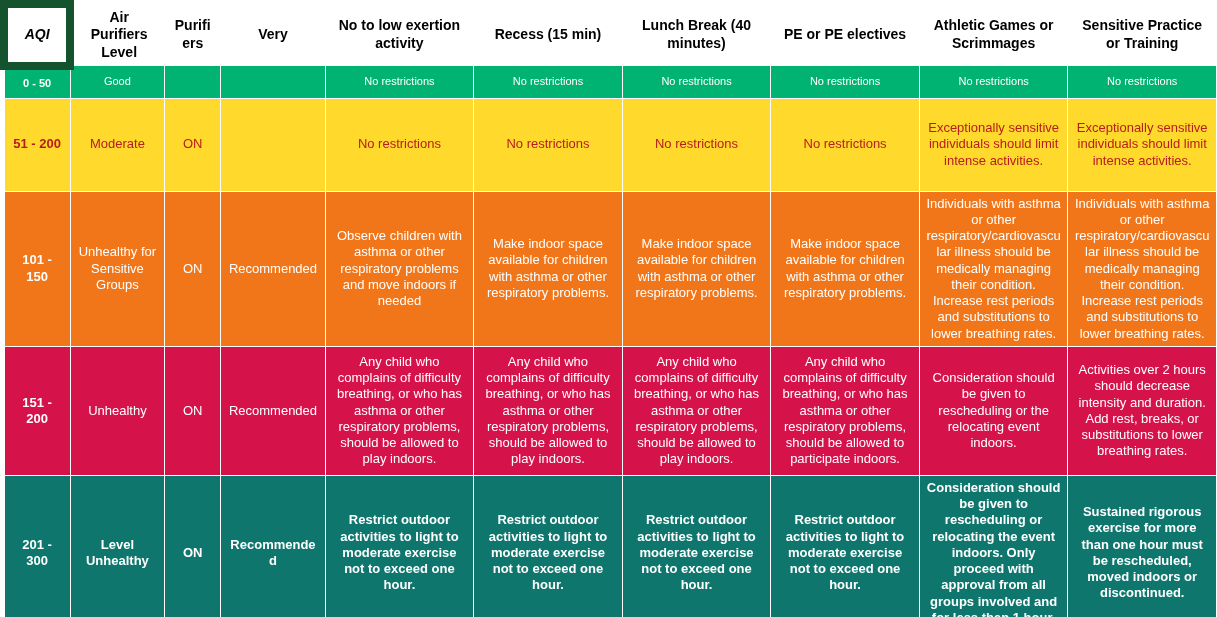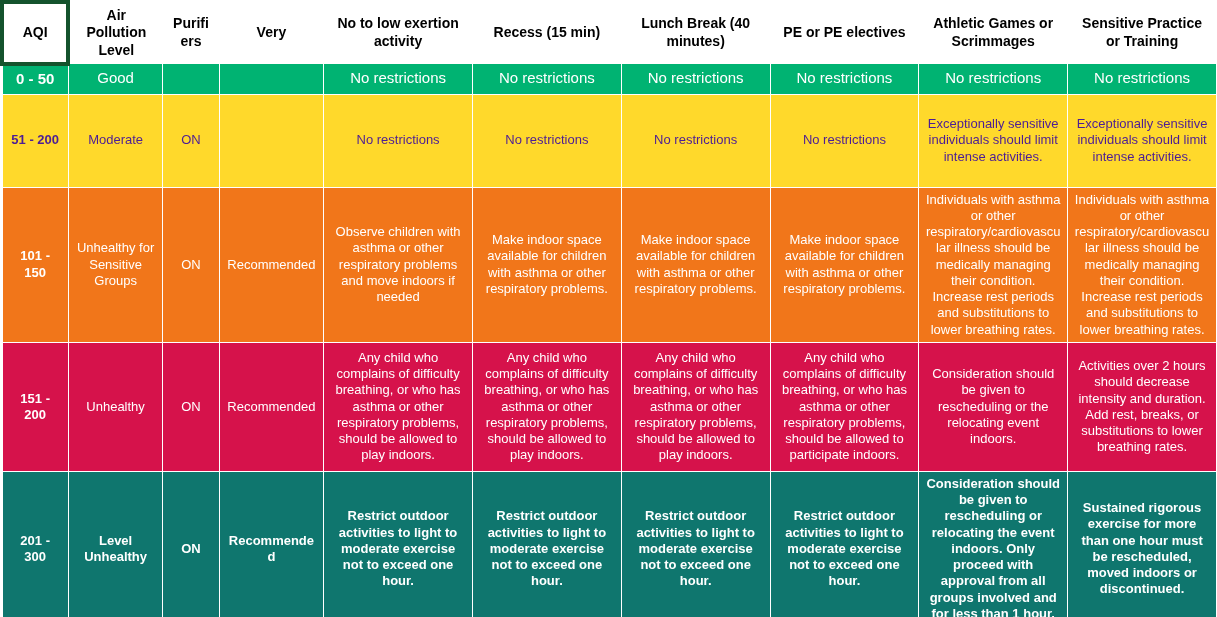--- a/index.html
+++ b/index.html
@@ -34,46 +34,47 @@
   
   thead th {
     background: #ffffff;
     color: #000000;
     font-weight: bold;
     font-size: 14px;
     border: 1px solid #3a3a3a;
     padding: 6px 4px;
   }
   thead th.hdr-aqi {
-    border: 4px solid #14532d;
+    border: 8px solid #14532d;
+    font-style: italic;
   }
   
   col.c0 { width: 66px; }
   col.c1 { width: 94px; }
   col.c2 { width: 56px; }
   col.c3 { width: 104px; }
   col.c4 { width: 148px; }
   col.c5 { width: 148px; }
   col.c6 { width: 148px; }
   col.c7 { width: 148px; }
   col.c8 { width: 148px; }
   col.c9 { width: 148px; }
 
   td.cell-aqi {
     font-weight: bold;
   }
   
   .row-good td { background: #00b372; color: #ffffff; }
-  .row-moderate td { background: #ffd92b; color: #4c1d95; }
+  .row-moderate td { background: #ffd92b; color: #b91c1c; }
   .row-usg td { background: #f1761a; color: #ffffff; }
   .row-unhealthy td { background: #d6124b; color: #ffffff; }
   .row-very td { background: #0f766e; color: #ffffff; font-weight: bold; }
   .row-hazard td { background: #8a1029; color: #ffffff; }
 
-  .row-good td { height: 20px; font-size: 15px; }
+  .row-good td { height: 20px; font-size: 11px; }
   .row-moderate td { height: 84px; }
   .row-usg td { height: 128px; }
   .row-unhealthy td { height: 120px; }
   .row-very td { height: 122px; }
   .row-hazard td { height: 56px; }
 </style>
 </head>
 <body>
 
 <div id="aqi-table-wrap">
@@ -86,21 +87,21 @@
         <col class="c4">
       <col class="c5">
         <col class="c6">
         <col class="c7">
         <col class="c8">
         <col class="c9">
     </colgroup>
     <thead>
       <tr>
         <th class="hdr-aqi">AQI</th>
-        <th>Air Pollution Level</th>
+        <th>Air Purifiers Level</th>
         <th>Purifiers</th>
         <th>Very</th>
         <th>No to low exertion activity</th>
         <th>Recess (15 min)</th>
         <th>Lunch Break (40 minutes)</th>
         <th>PE or PE electives</th>
         <th>Athletic Games or Scrimmages</th>
         <th>Sensitive Practice or Training</th>
       </tr>
     </thead>

